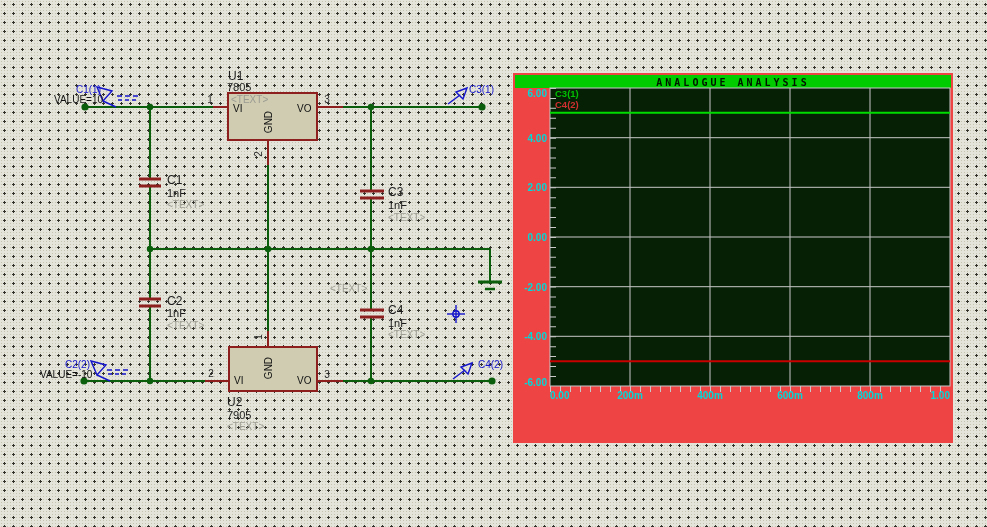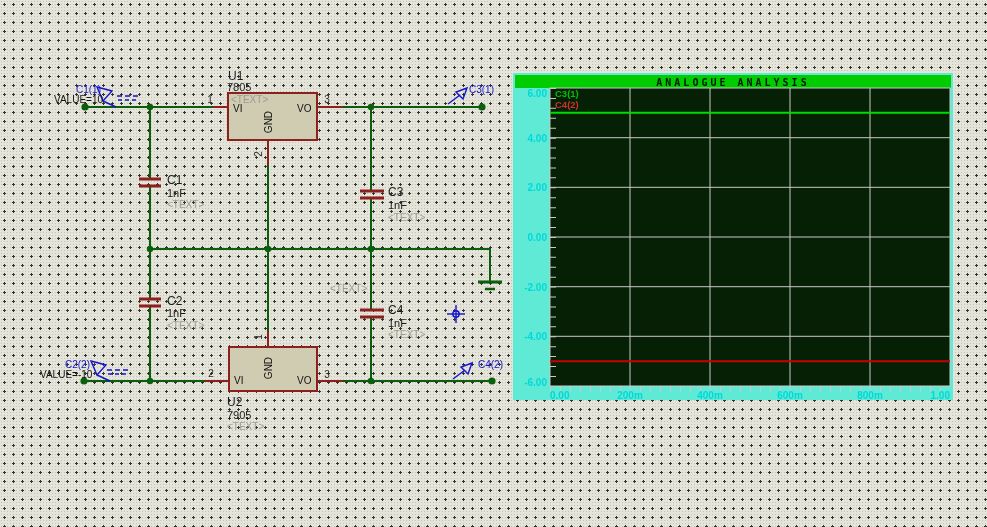--- a/index.html
+++ b/index.html
@@ -14,22 +14,22 @@
   }
   svg text{font-family:"Liberation Sans", sans-serif;}
   .sch-ref{font-size:12px;fill:#1b1b1b;}
   .sch-val{font-size:11px;fill:#1b1b1b;}
   .sch-text{font-size:10px;fill:#9c9c92;}
   .sch-pin{font-size:10px;fill:#2a2a2a;}
   .sch-net{font-size:10px;fill:#1414CC;}
   .sch-black{font-size:10px;fill:#111;}
   .sch-inpin{font-size:10px;fill:#111;}
   #graph-window{
-    position:absolute;left:513px;top:73px;width:440px;height:327px;
-    background:#5eead4;
+    position:absolute;left:513px;top:73px;width:440px;height:370px;
+    background:#ef4444;
   }
   .g-mono{font-family:"DejaVu Sans Mono", monospace;}
 </style>
 </head>
 <body>
 
 <svg width="987" height="527" viewBox="0 0 987 527" style="position:absolute;left:0;top:0;">
 
   <g stroke="#0B5E0B" stroke-width="2" fill="none">
     <line x1="85" y1="107" x2="213" y2="107"></line>

